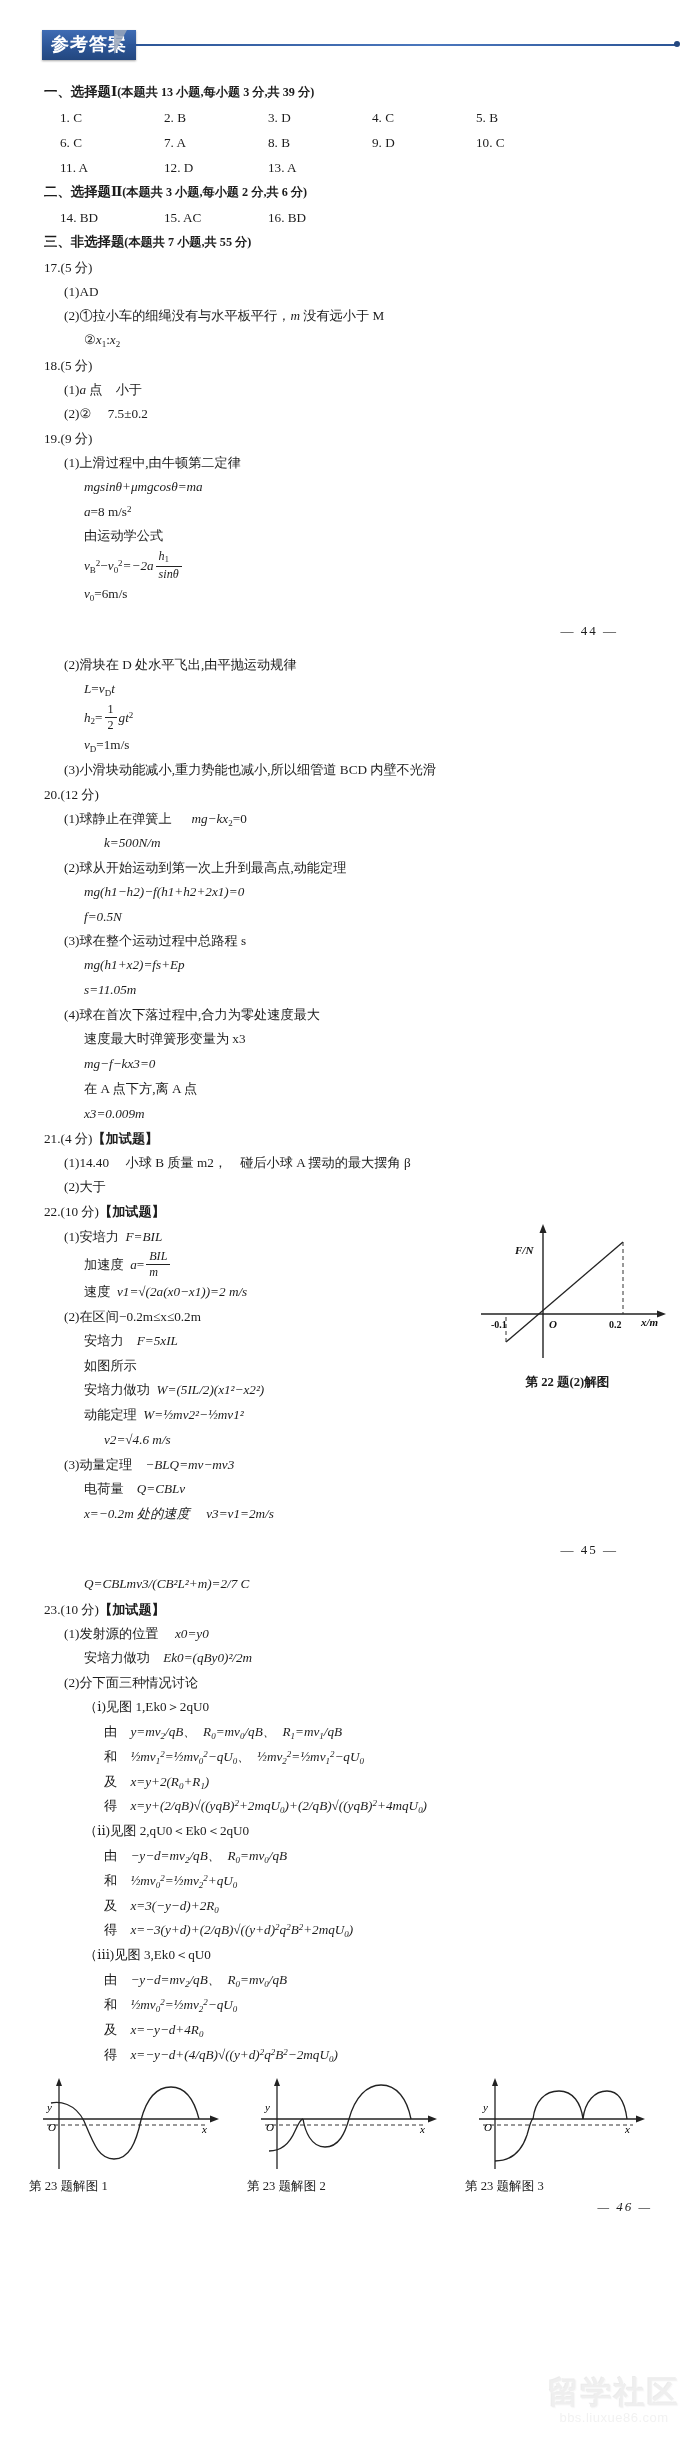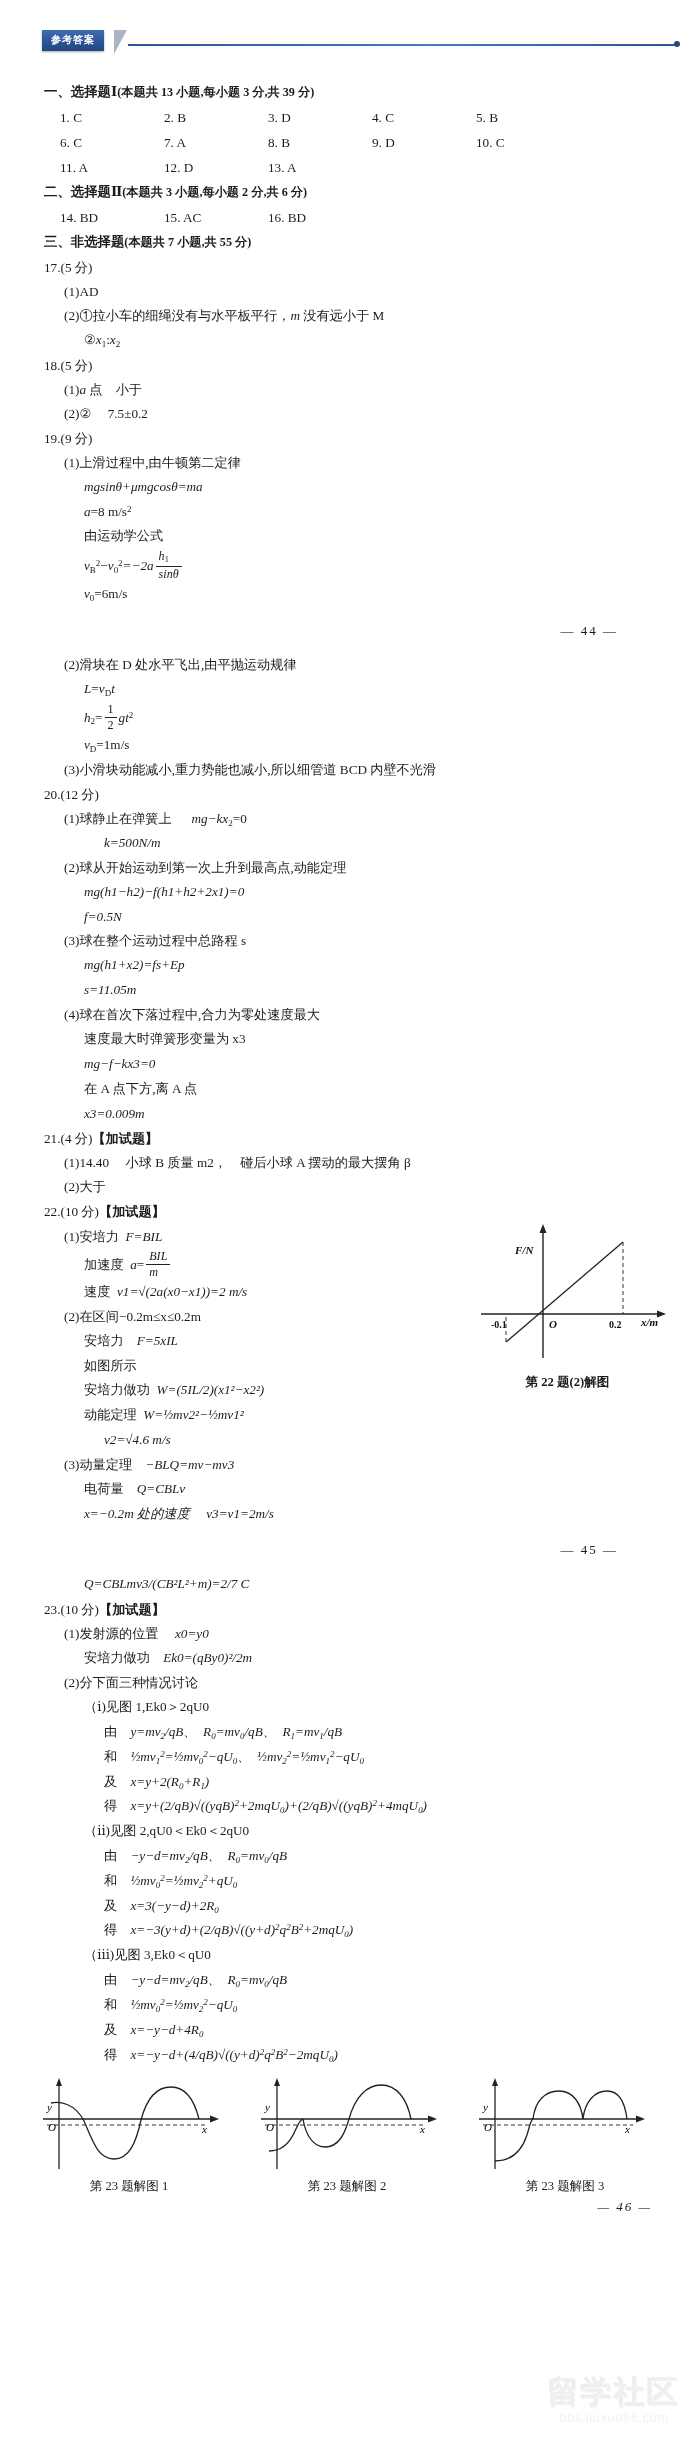--- a/index.html
+++ b/index.html
@@ -15,21 +15,21 @@
   }
 
   
   .header-band { position: relative; height: 58px; margin: 18px 0 4px 0; }
   .header-tab {
     position: absolute; left: 42px; top: 12px;
     background: linear-gradient(180deg,#3f6cb4 0%, #2c5596 55%, #23477f 100%);
     color: #ffffff;
     font-family: "Liberation Sans","DejaVu Sans",sans-serif;
     font-weight: bold;
-    font-size: 10px;
+    font-size: 18px;
     letter-spacing: 1px;
     padding: 4px 9px 5px 9px;
     line-height: 1.15;
     box-shadow: 0 1px 2px rgba(0,0,0,.35);
   }
   .header-tab-corner {
     position: absolute; left: 114px; top: 12px;
     width: 0; height: 0;
     border-top: 24px solid #9aa7bb;
     border-right: 13px solid transparent;
@@ -40,21 +40,21 @@
     height: 2px;
     background: linear-gradient(90deg,#2c5596 0%, #4b77bd 55%, #2c5596 100%);
   }
   .header-dot {
     position: absolute; right: 14px; top: 23px;
     width: 6px; height: 6px; border-radius: 50%;
     background: #24477f;
   }
 
   
-  .page { padding: 0 16px 10px 8px; margin-left: 8px; }
+  .page { padding: 0 16px 10px 16px; }
   .sec-head { font-weight: bold; font-size: 13.4px; line-height: 1.85; margin-left: 28px; }
   .sec-head .sm { font-weight: bold; font-size: 12.2px; }
 
   .ansrow { margin-left: 44px; line-height: 1.9; font-size: 13.2px; display: flex; gap: 12px; }
   .ansrow > span { width: 92px; display: inline-block; }
 
   .qnum  { margin-left: 28px; font-size: 13.2px; line-height: 1.9; }
   .lvl1  { margin-left: 48px; font-size: 13.2px; line-height: 1.82; }
   .lvl2  { margin-left: 68px; font-size: 13.2px; line-height: 1.88; }
   .lvl3  { margin-left: 88px; font-size: 13.2px; line-height: 1.88; }
@@ -71,21 +71,21 @@
   .frac > .den { display: block; padding: 0 3px; line-height: 1.25; font-size: .92em;}
 
   
   .pageno { text-align: center; font-size: 13px; letter-spacing: 2px; margin: 16px 0 14px 0; padding-right: 40px;}
   .pageno.right { text-align: right; padding-right: 60px; }
   .pageno.bottom { text-align: right; padding-right: 26px; margin-top: 4px; font-style: italic;}
 
   
   .fig22 { position: absolute; right: 14px; top: 1218px; width: 225px; text-align: center; font-weight: bold; }
   .fig22 .cap { font-size: 12.6px; margin-top: 2px; }
-  .figcap { font-size: 12.6px; text-align:center; margin-top:1px; }
+  .figcap { font-size: 12.6px; text-align:left; margin-top:1px; }
 
   
   .fig23row { display: flex; justify-content: space-around; margin: 6px 4px 0 4px; }
   .fig23 { width: 200px; }
 
   
   .watermark {
     position: absolute; right: 14px; bottom: 14px;
     opacity: .28; text-align: center; pointer-events: none;
     font-family: "Liberation Sans","DejaVu Sans",sans-serif;

